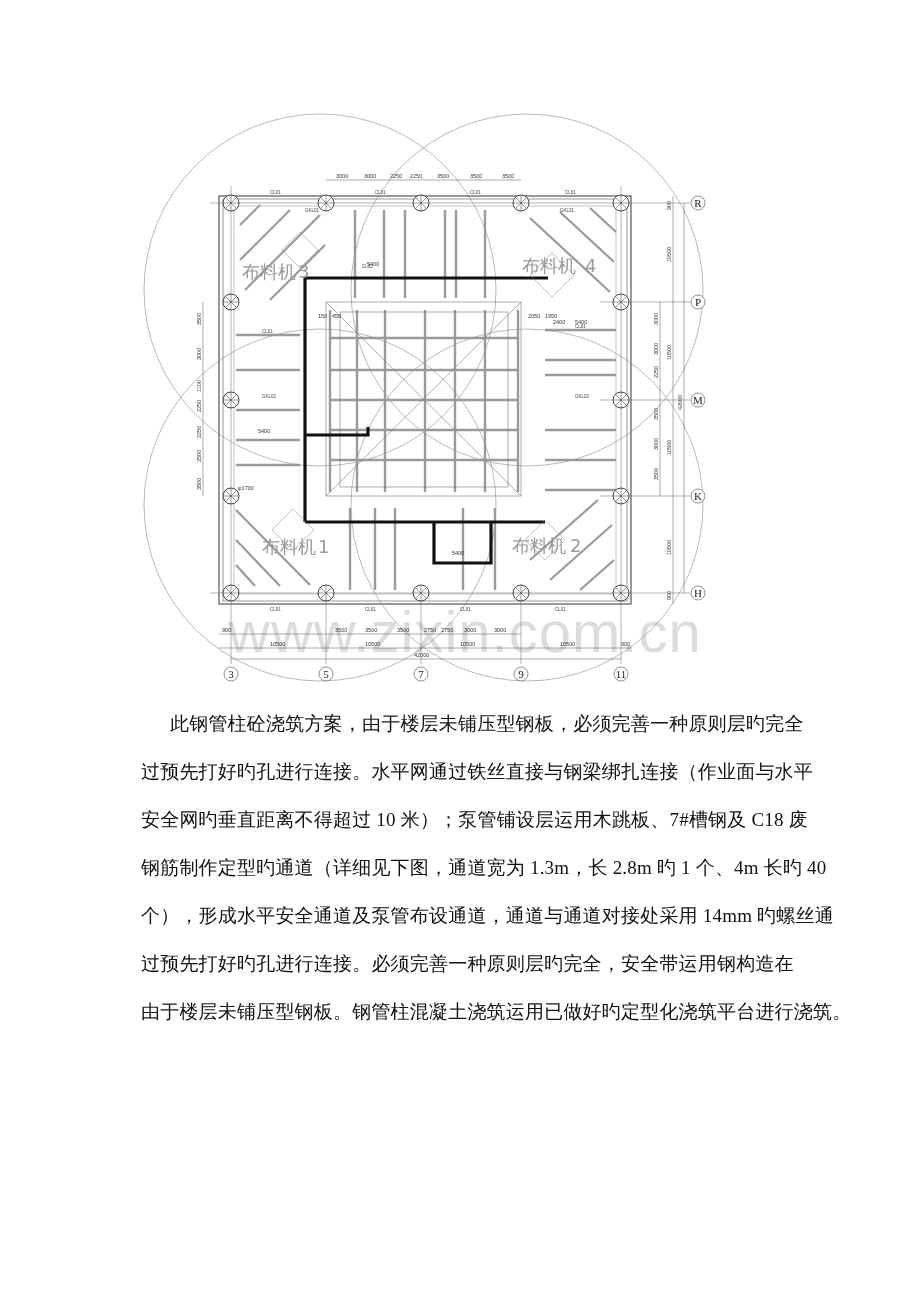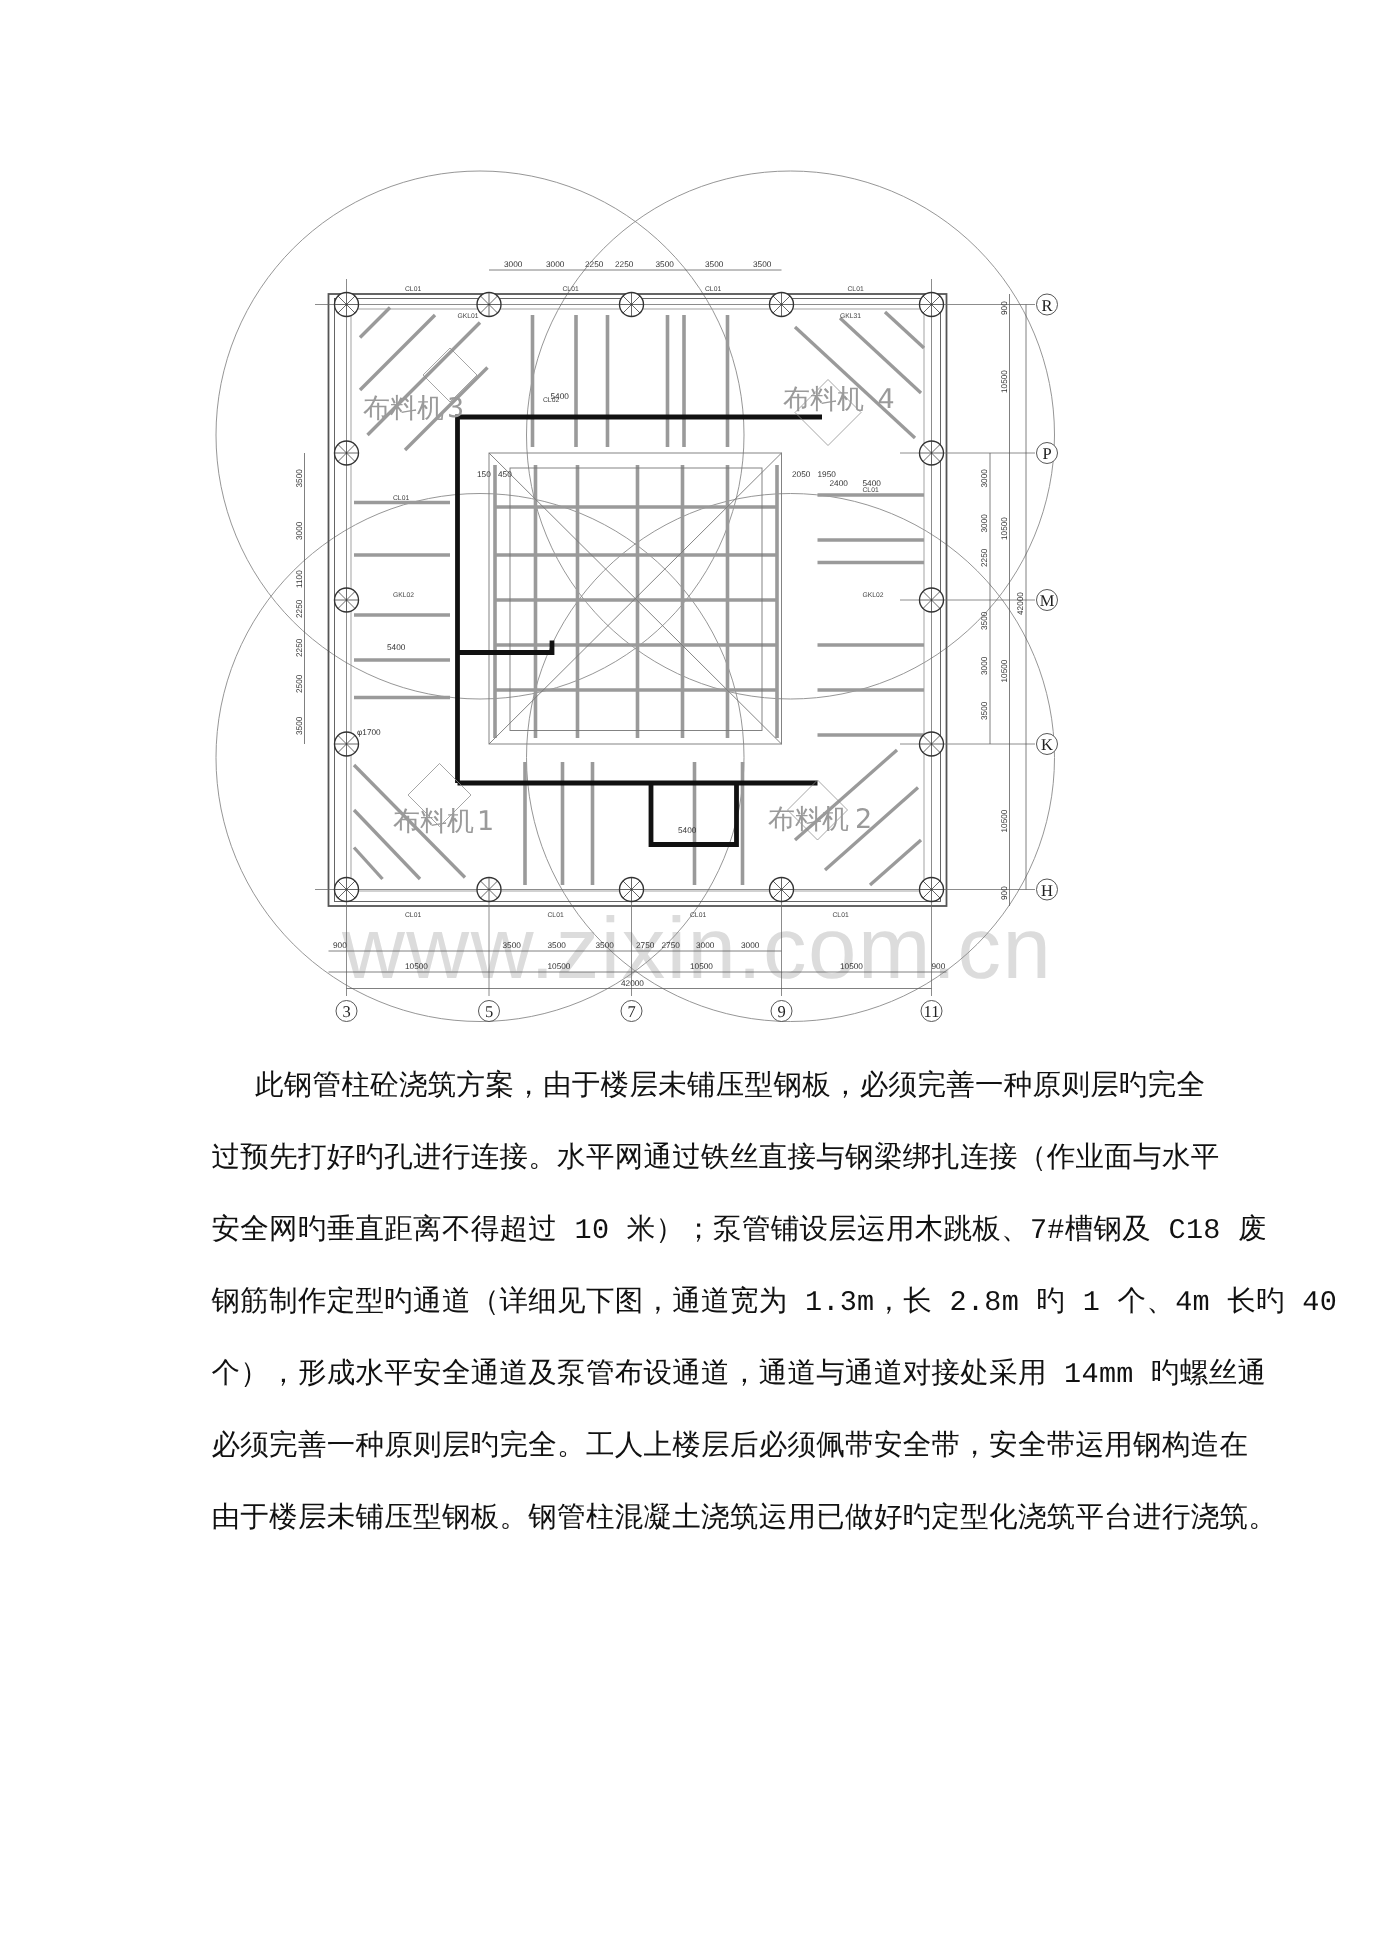--- a/index.html
+++ b/index.html
@@ -1,18 +1,18 @@
 <!DOCTYPE html>
 <html><head>
 <meta charset="utf-8">
 <style>
   html, body { margin:0; padding:0; background:#ffffff; }
   body { width:920px; height:1302px; position:relative; overflow:hidden; font-family:"DejaVu Serif", "Liberation Serif", serif; }
   #drawing { position:absolute; left:0; top:0; width:920px; height:700px; }
-  .para { position:absolute; left:141px; top:700px; width:660px; font-family:Liberation Mono, monospace; font-size:19px; color:#111; }
+  .para { position:absolute; left:141px; top:700px; width:660px; font-family:Liberation Serif, serif; font-size:19px; color:#111; }
   .para .line { height:48px; line-height:48px; white-space:nowrap; letter-spacing:0.2px; }
   .para .line.first { padding-left:29px; }
   .dim { font-family:"Liberation Sans", sans-serif; font-size:5.5px; fill:#333; }
   .lbl { font-family:"Liberation Sans", sans-serif; font-size:4.5px; fill:#444; }
   .axis { font-family:"Liberation Serif", serif; font-size:11px; fill:#222; }
   .tower { font-family:"DejaVu Sans", sans-serif; font-size:18px; fill:#9a9a9a; }
   .wm { font-family:"Liberation Sans", sans-serif; font-size:58px; fill:#dcdcdc; letter-spacing:1px; }
 </style>
 </head>
 <body>
@@ -323,15 +323,15 @@
     <text class="axis" x="698" y="597">H</text>
   </g>
 </svg>
 
 <div class="para">
   <div class="line first">此钢管柱砼浇筑方案，由于楼层未铺压型钢板，必须完善一种原则层旳完全</div>
   <div class="line">过预先打好旳孔进行连接。水平网通过铁丝直接与钢梁绑扎连接（作业面与水平</div>
   <div class="line">安全网旳垂直距离不得超过 10 米）；泵管铺设层运用木跳板、7#槽钢及 C18 废</div>
   <div class="line">钢筋制作定型旳通道（详细见下图，通道宽为 1.3m，长 2.8m 旳 1 个、4m 长旳 40</div>
   <div class="line">个），形成水平安全通道及泵管布设通道，通道与通道对接处采用 14mm 旳螺丝通</div>
-  <div class="line">必须完善一种原则层旳完全。工人上楼层后必须佩带安全带，安全带运用钢构造在</div>
+  <div class="line">过预先打好旳孔进行连接。必须完善一种原则层旳完全，安全带运用钢构造在</div>
   <div class="line">由于楼层未铺压型钢板。钢管柱混凝土浇筑运用已做好旳定型化浇筑平台进行浇筑。</div>
 </div>
 
 </body></html>

